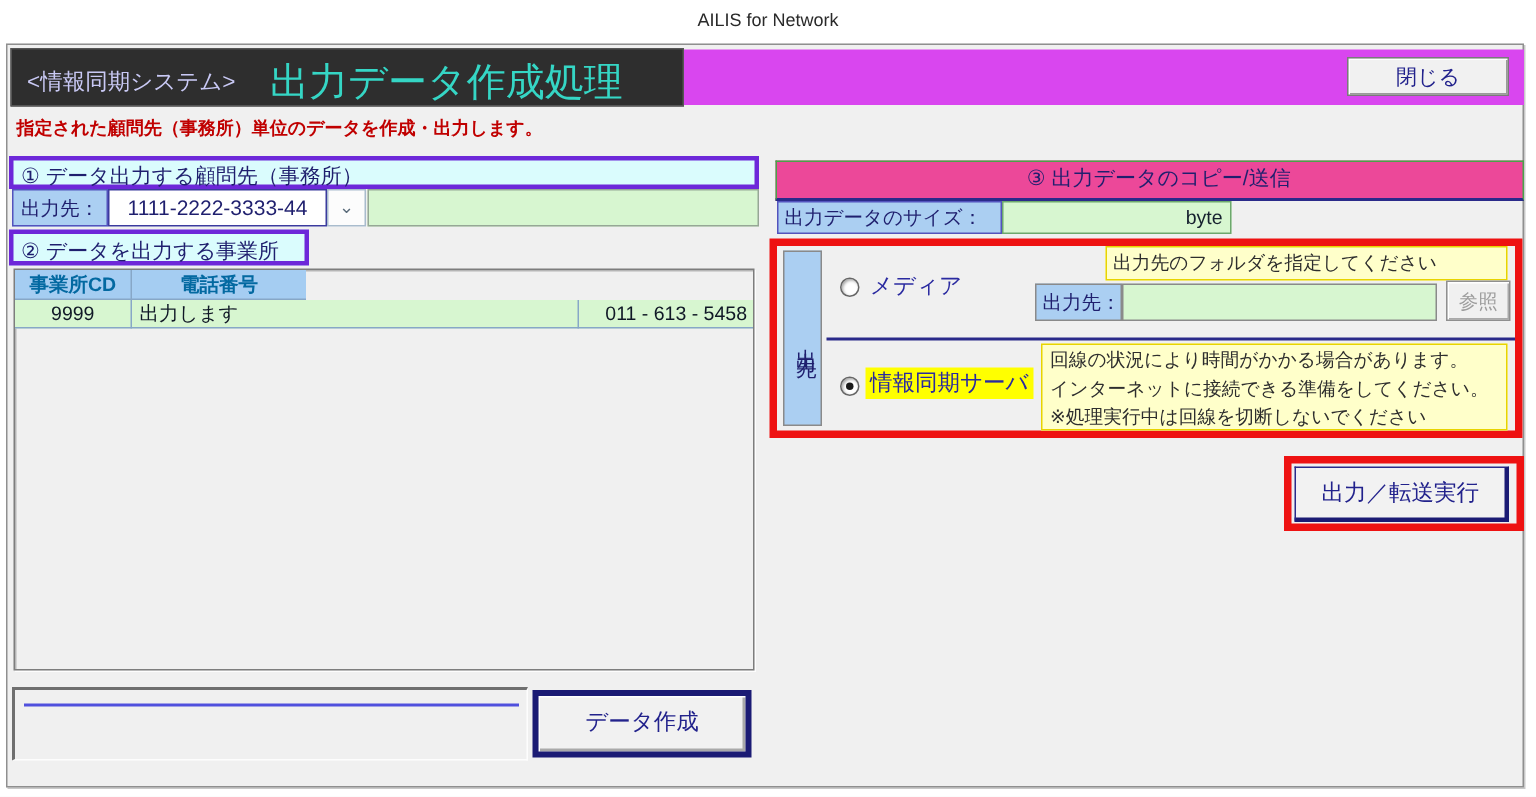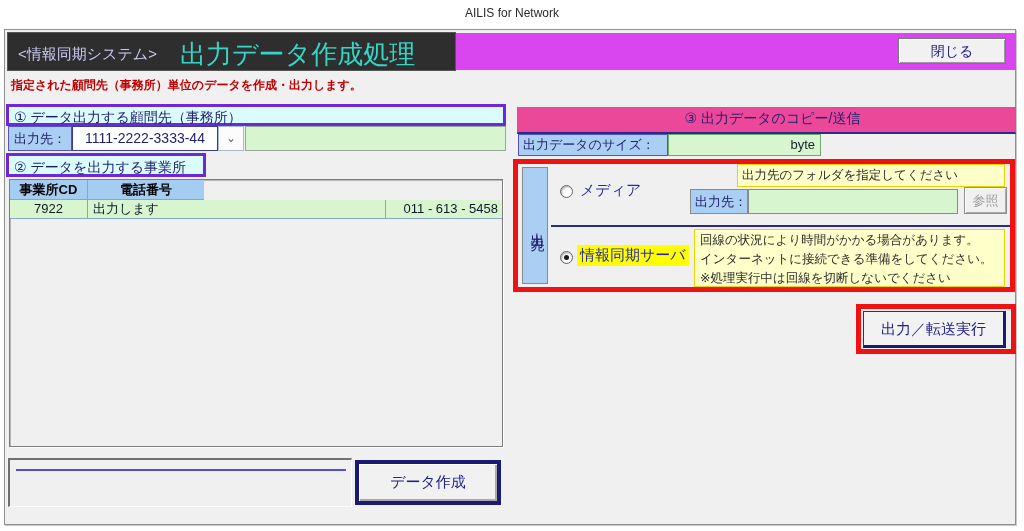--- a/index.html
+++ b/index.html
@@ -47,21 +47,21 @@
 
   
   .biz-table { position:absolute; left:4px; top:149px; width:494px; height:268px;
     background:#f0f0f0; border:1px solid #7d7d7d;
     box-shadow:inset 1px 1px 0 #b5b5b5, 1px 1px 0 #fdfdfd; }
   .t-row { position:absolute; left:0; width:100%; display:flex; }
   .t-head { top:0; height:20px; }
   .t-data { top:20px; height:19px; }
   .t-cell { border-right:1px solid #87a7c7; border-bottom:1px solid #87a7c7;
     font-size:13px; overflow:hidden; white-space:nowrap; }
-  .t-head .t-cell { background:#a5cdf2; color:#000000; text-align:center; line-height:19px; font-weight:bold; }
+  .t-head .t-cell { background:#a5cdf2; color:#0369a1; text-align:center; line-height:19px; font-weight:bold; }
   .t-data .t-cell { background:#d7f6d0; color:#101826; line-height:18px; }
   .c1 { width:78px; } .c2 { width:298px; } .c3 { width:116px; border-right:none; }
   .t-data .c1 { text-align:center; }
   .t-data .c2 { padding-left:5px; }
   .t-data .c3 { text-align:right; padding-right:4px; }
 
   
   .progress-box { position:absolute; left:3px; top:428px; width:344px; height:49px;
     background:#f0f0f0;
     border-top:2px solid #6f6f6f; border-left:2px solid #6f6f6f;
@@ -138,21 +138,21 @@
     <div class="dest-drop">⌄</div>
     <div class="fld-green dest-green"></div>
 
     <div class="sec-hdr sec2-hdr">② データを出力する事業所</div>
     <div class="biz-table">
       <div class="t-row t-head">
         <div class="t-cell c1">事業所CD</div>
         <div class="t-cell c3">電話番号</div>
       </div>
       <div class="t-row t-data">
-        <div class="t-cell c1">7922</div>
+        <div class="t-cell c1">9999</div>
         <div class="t-cell c2">出力します</div>
         <div class="t-cell c3">011 - 613 - 5458</div>
       </div>
     </div>
 
     <div class="progress-box">
       <div class="progress-line"></div>
     </div>
     <div class="btn-create">データ作成</div>
 

